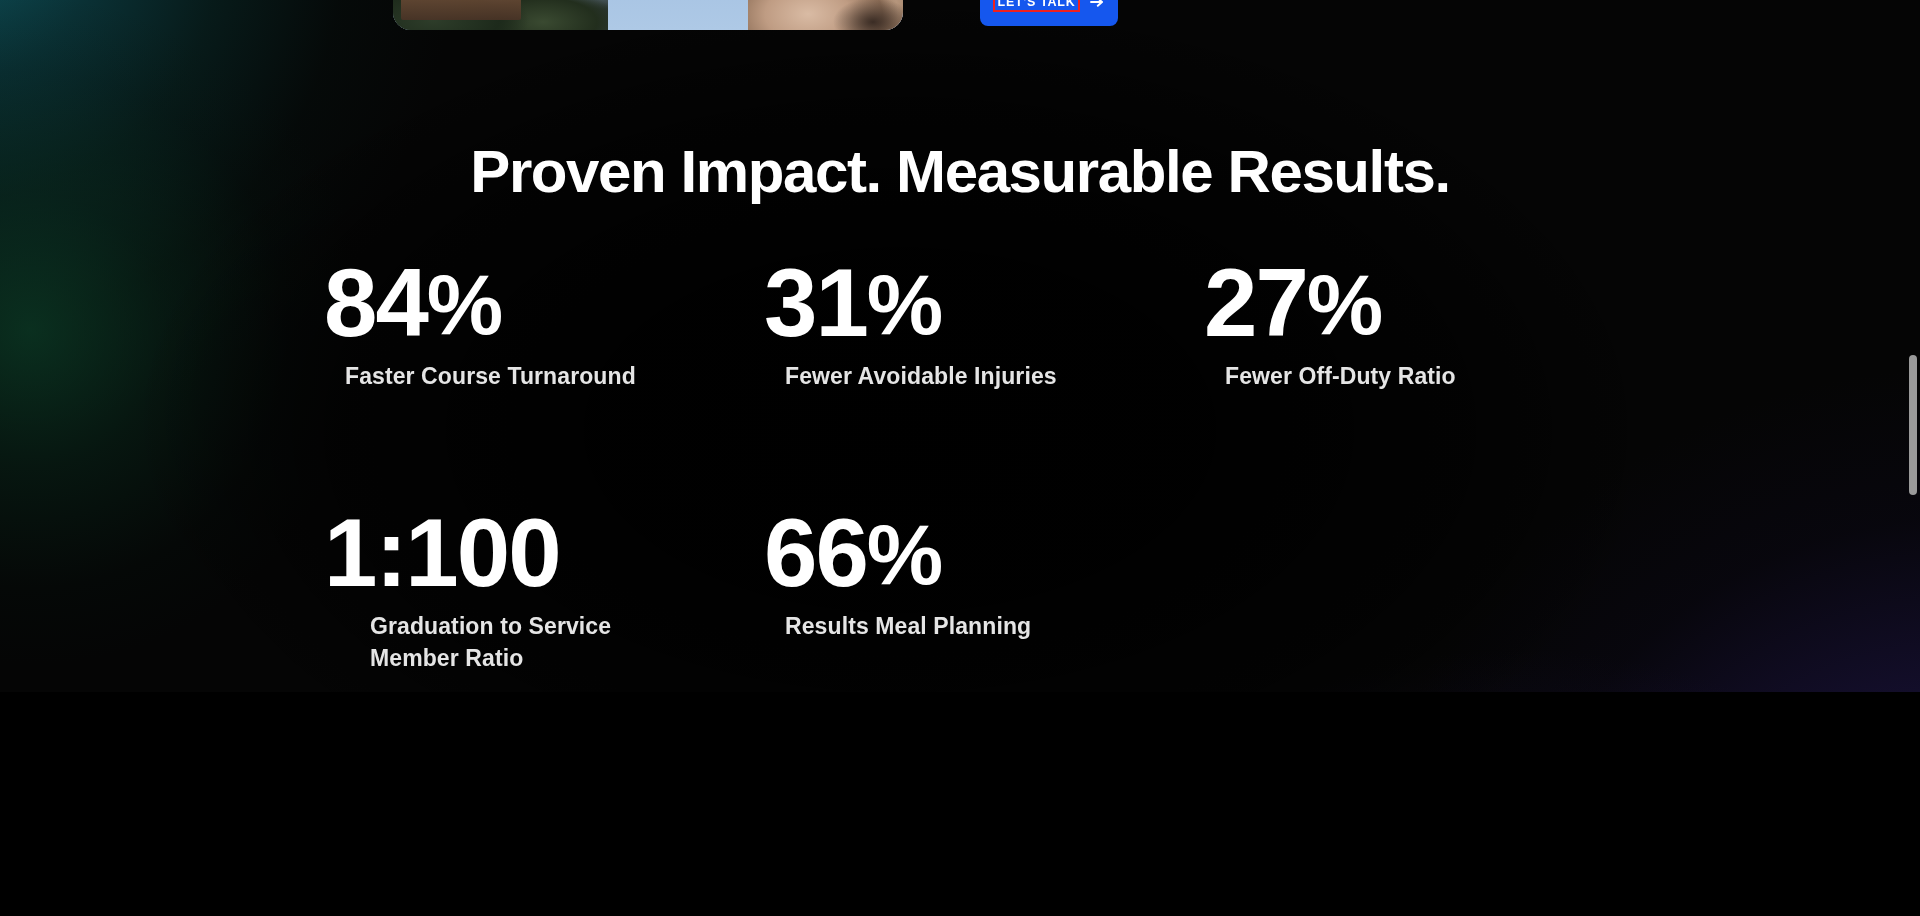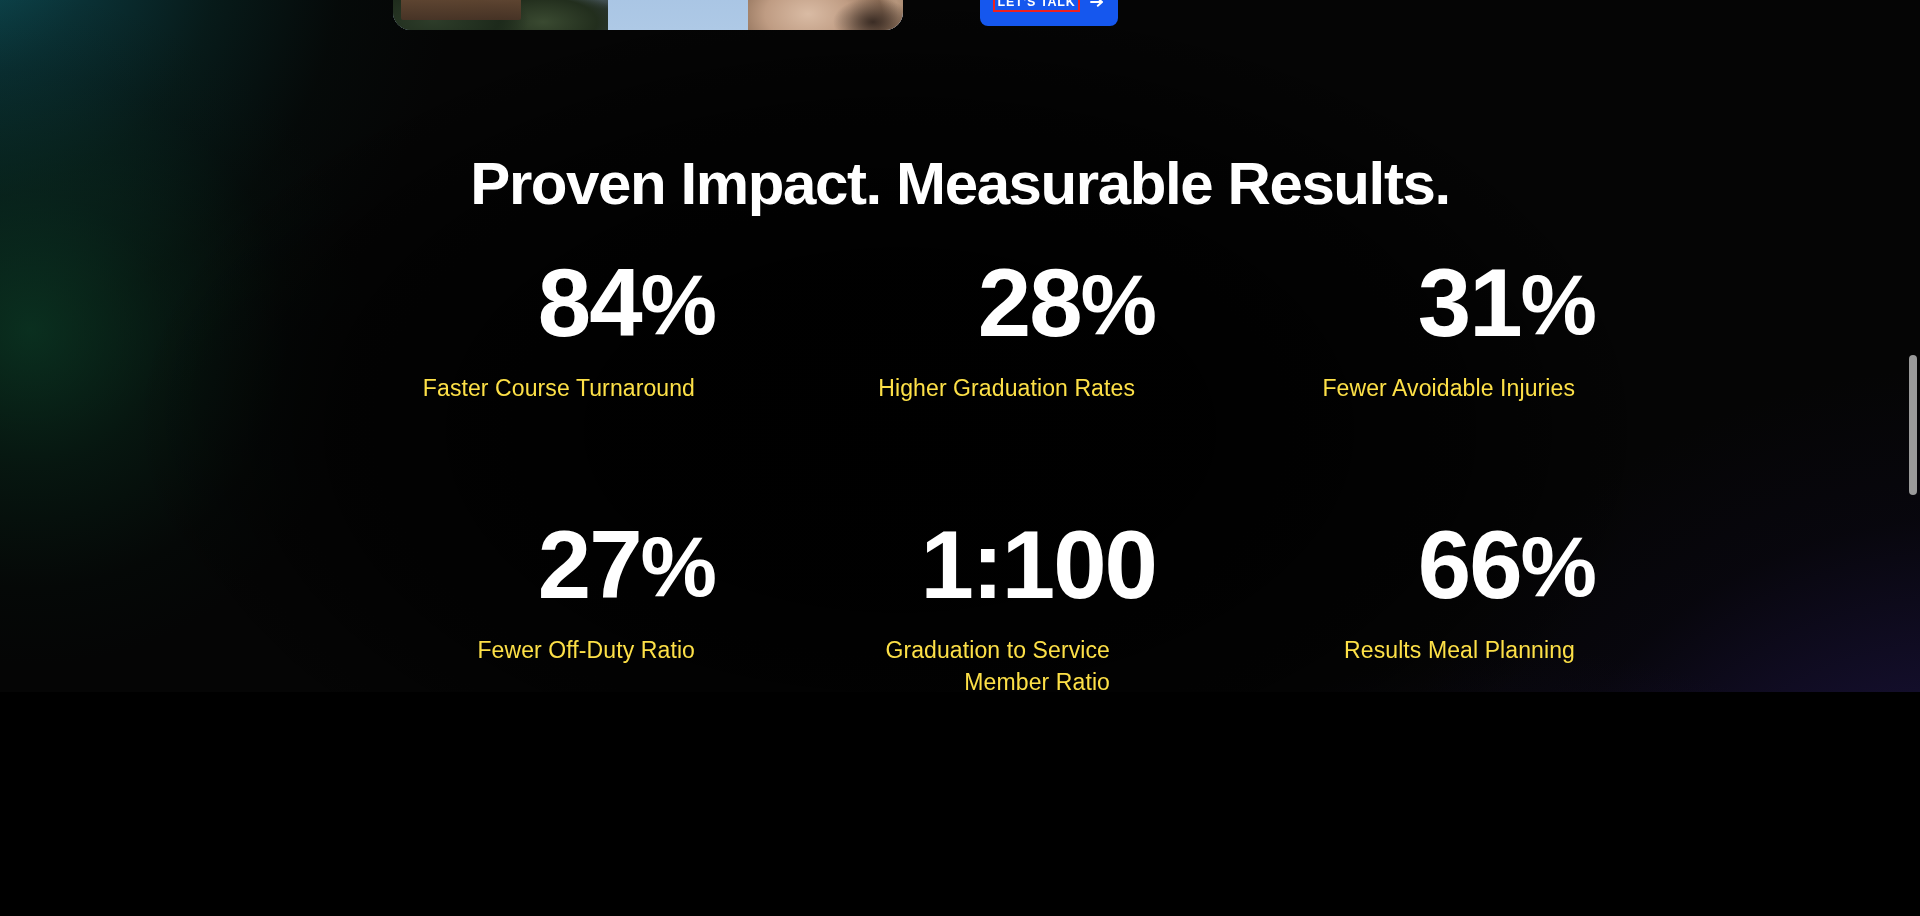--- a/index.html
+++ b/index.html
@@ -198,61 +198,60 @@
     position: absolute;
     top: 140px;
     left: 0;
     width: 1920px;
     text-align: center;
     font-size: 60px;
     line-height: 1.06;
     font-weight: 700;
     letter-spacing: -1.4px;
     color: #ffffff;
-    margin-top: 12px;
   }
 
   
   .stats-grid {
     position: absolute;
     top: 255px;
     left: 300px;
     width: 1320px;
     display: grid;
     grid-template-columns: repeat(3, 1fr);
     row-gap: 112px;
     column-gap: 0;
   }
 
   .stat-item {
-    text-align: right;
+    text-align: left;
     padding: 0 24px;
   }
 
   .stat-value {
     font-size: 96px;
     font-weight: 700;
     line-height: 1.0;
     letter-spacing: -2px;
     color: #ffffff;
     white-space: nowrap;
     display: block;
   }
   .stat-value .unit {
     font-size: 86px;
     vertical-align: 2px;
     letter-spacing: -1px;
   }
 
   .stat-label {
-    margin-top: 21px;
+    margin-top: 9px;
     font-size: 23px;
-    font-weight: 400;
+    font-weight: 700;
     line-height: 1.42;
-    color: #fde047;
+    color: #e5e5e5;
     letter-spacing: 0.1px;
     max-width: 350px;
     margin-left: auto;
     margin-right: auto;
   }
 
   .stat-item.wide .stat-label { max-width: 300px; }
 
   
   .scrollbar-track {
@@ -315,24 +314,20 @@
 
     <h1 class="section-heading">Proven Impact. Measurable Results.</h1>
 
     <div class="stats-grid">
 
       <div class="stat-item">
         <span class="stat-value"><span>84</span><span class="unit">%</span></span>
         <div class="stat-label">Faster Course Turnaround</div>
       </div>
 
-      <div class="stat-item">
-        <span class="stat-value"><span>28</span><span class="unit">%</span></span>
-        <div class="stat-label">Higher Graduation Rates</div>
-      </div>
 
       <div class="stat-item">
         <span class="stat-value"><span>31</span><span class="unit">%</span></span>
         <div class="stat-label">Fewer Avoidable Injuries</div>
       </div>
 
       <div class="stat-item">
         <span class="stat-value"><span>27</span><span class="unit">%</span></span>
         <div class="stat-label">Fewer Off-Duty Ratio</div>
       </div>

